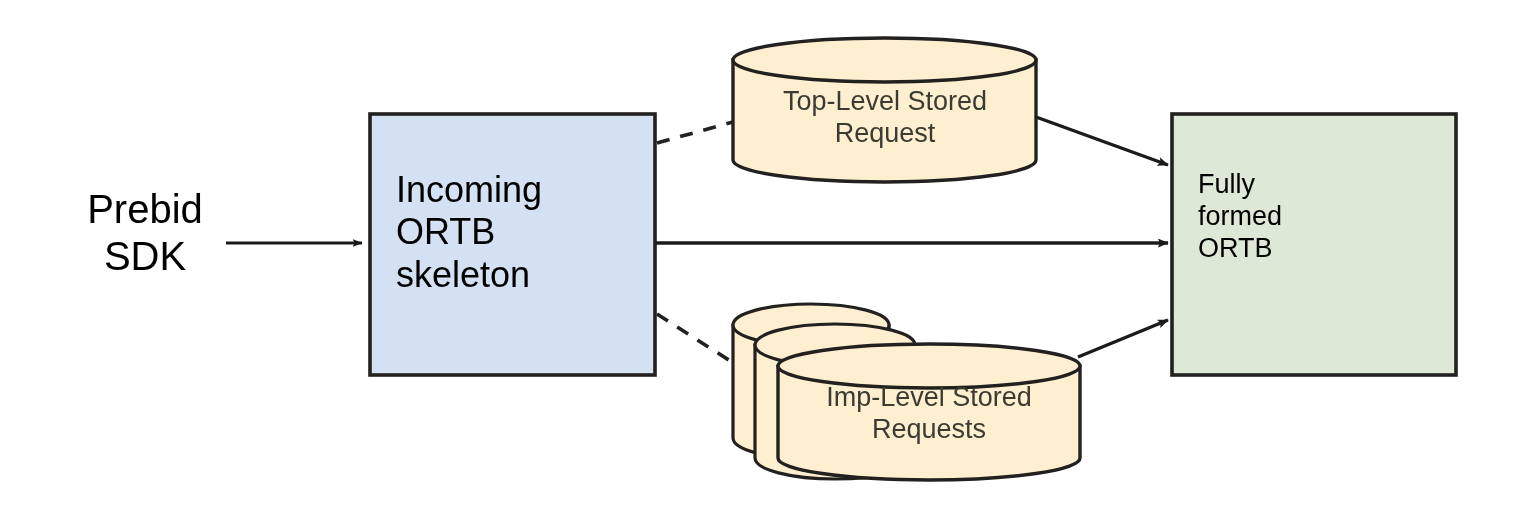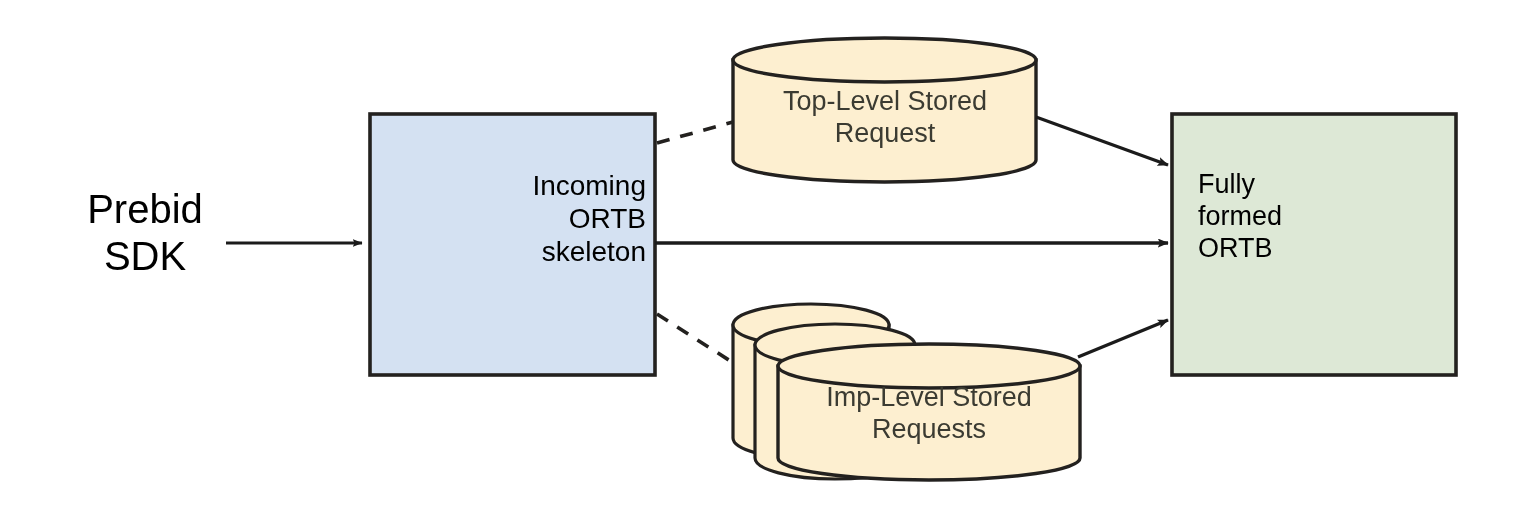--- a/index.html
+++ b/index.html
@@ -37,22 +37,22 @@
     top: 186px;
     width: 230px;
     font-size: 40px;
     text-align: center;
   }
   
   #label-incoming-ortb {
     left: 396px;
     top: 169px;
     width: 250px;
-    font-size: 28px;
-    text-align: right;
+    font-size: 36px;
+    text-align: left;
   }
   
   #label-fully-formed {
     left: 1198px;
     top: 169px;
     width: 250px;
     font-size: 27px;
     text-align: left;
   }
   

